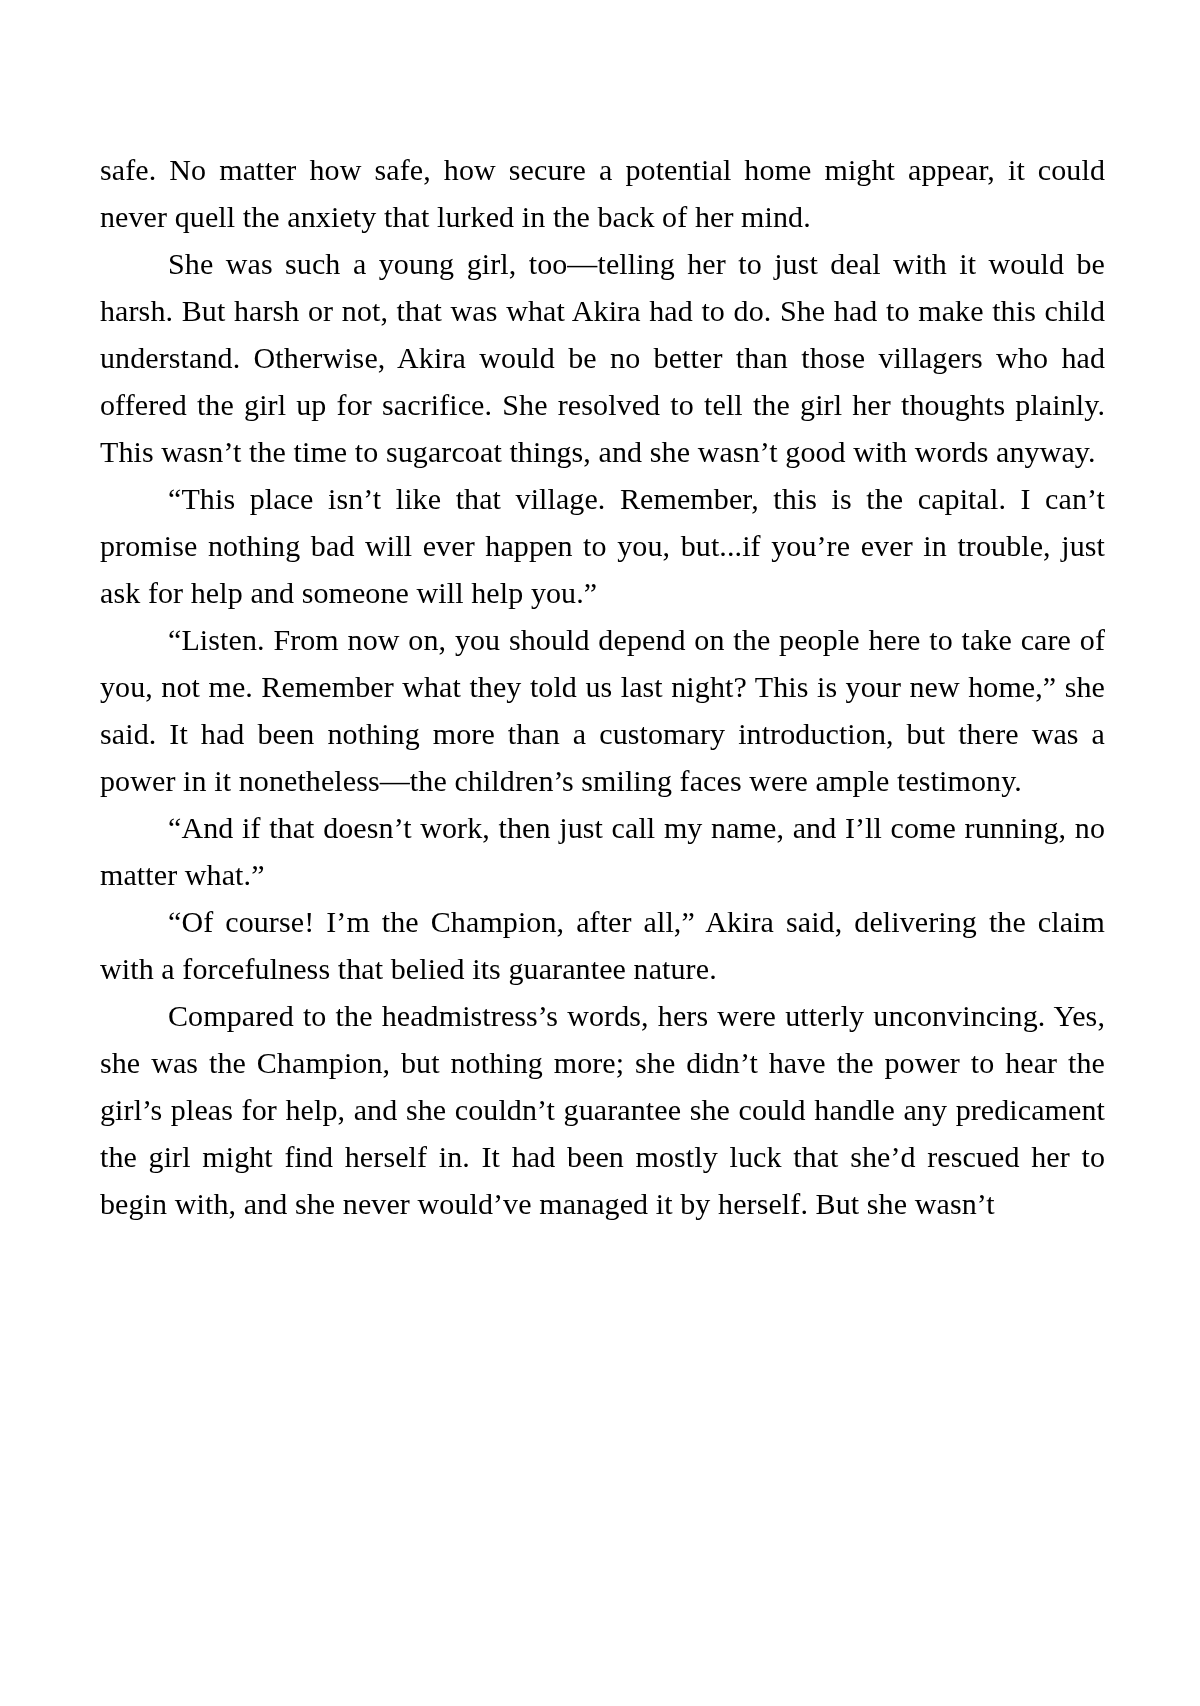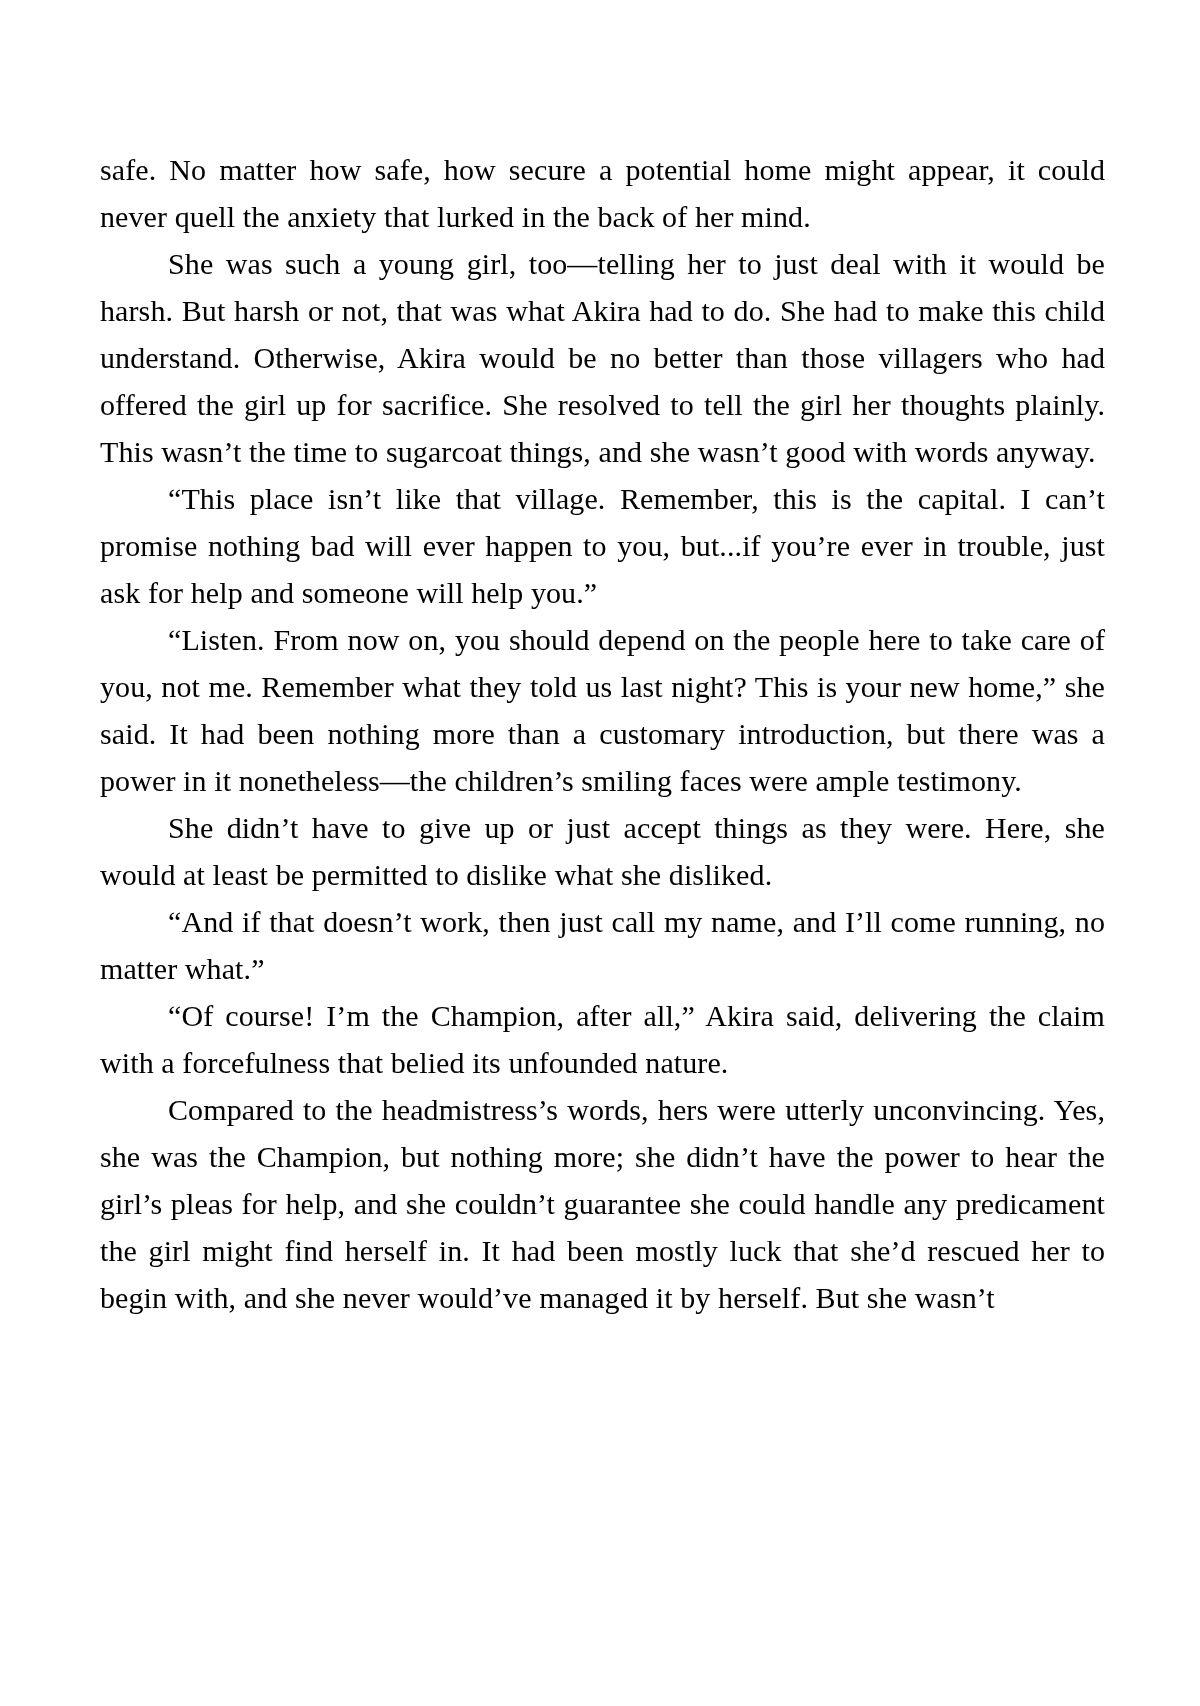--- a/index.html
+++ b/index.html
@@ -39,18 +39,17 @@
 </style>
 </head>
 <body>
 
 <div class="book-page">
   <div class="text-block">
     <p class="para no-indent">safe. No matter how safe, how secure a potential home might appear, it could never quell the anxiety that lurked in the back of her mind.</p>
     <p class="para">She was such a young girl, too—telling her to just deal with it would be harsh. But harsh or not, that was what Akira had to do. She had to make this child understand. Otherwise, Akira would be no better than those villagers who had offered the girl up for sacrifice. She resolved to tell the girl her thoughts plainly. This wasn’t the time to sugarcoat things, and she wasn’t good with words anyway.</p>
     <p class="para">“This place isn’t like that village. Remember, this is the capital. I can’t promise nothing bad will ever happen to you, but...if you’re ever in trouble, just ask for help and someone will help you.”</p>
     <p class="para">“Listen. From now on, you should depend on the people here to take care of you, not me. Remember what they told us last night? This is your new home,” she said. It had been nothing more than a customary introduction, but there was a power in it nonetheless—the children’s smiling faces were ample testimony.</p>
-    <p class="para">She didn’t have to give up or just accept things as they were. Here, she would at least be permitted to dislike what she disliked.</p>
     <p class="para">“And if that doesn’t work, then just call my name, and I’ll come running, no matter what.”</p>
-    <p class="para">“Of course! I’m the Champion, after all,” Akira said, delivering the claim with a forcefulness that belied its unfounded nature.</p>
+    <p class="para">“Of course! I’m the Champion, after all,” Akira said, delivering the claim with a forcefulness that belied its guarantee nature.</p>
     <p class="para">Compared to the headmistress’s words, hers were utterly unconvincing. Yes, she was the Champion, but nothing more; she didn’t have the power to hear the girl’s pleas for help, and she couldn’t guarantee she could handle any predicament the girl might find herself in. It had been mostly luck that she’d rescued her to begin with, and she never would’ve managed it by herself. But she wasn’t</p>
   </div>
 </div>
 
 </body></html>

